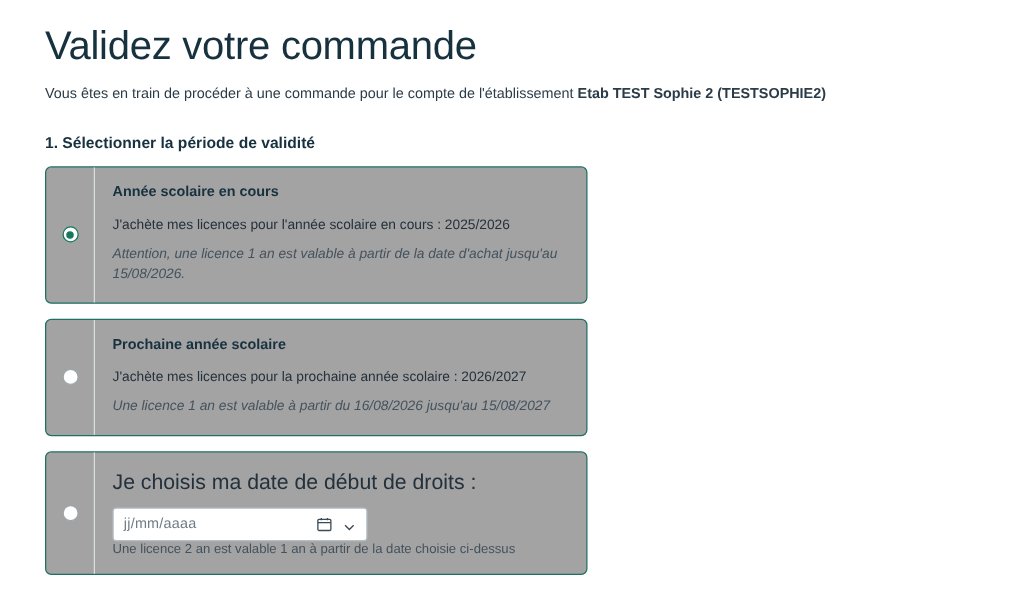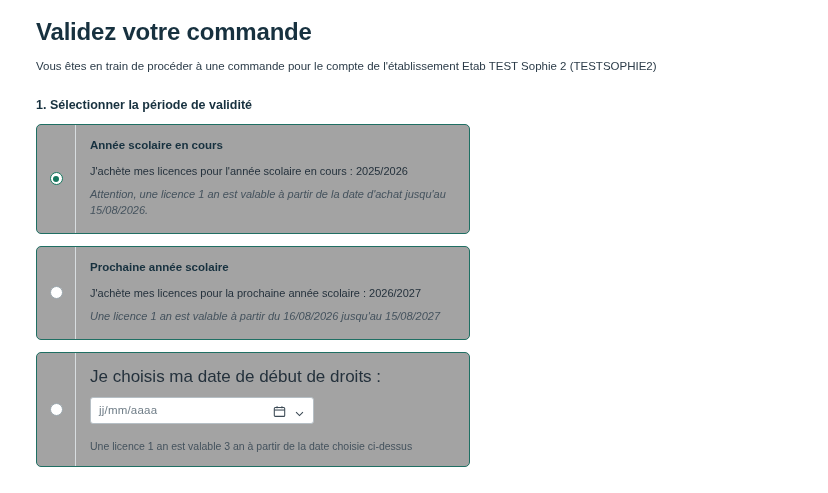--- a/index.html
+++ b/index.html
@@ -13,33 +13,33 @@
     font-family: "Liberation Sans", sans-serif;
     color: #1b2838;
     overflow: hidden;
   }
   .page {
     padding: 18px 36px 0 36px;
     box-sizing: border-box;
     width: 828px;
   }
   .page-title {
-    font-size: 24px;
-    font-weight: bold;
+    font-size: 32px;
+    font-weight: normal;
     color: #17313f;
     margin: 0 0 14px 0;
     letter-spacing: -0.2px;
   }
   .subtitle {
     font-size: 11.5px;
     color: #2b3b48;
     margin: 0 0 26px 0;
   }
   .subtitle b {
-    font-weight: normal;
+    font-weight: bold;
   }
   .section-title {
     font-size: 12.5px;
     font-weight: bold;
     color: #17313f;
     margin: 0 0 12px 0;
   }
   .option-row {
     display: flex;
     align-items: stretch;
@@ -107,30 +107,29 @@
   }
   .opt-custom .option-title {
     margin-bottom: 16px;
   }
   .date-label {
     font-size: 17px;
     color: #24313c;
     margin: 0 0 10px 0;
   }
   .date-input {
-    width: 224px;
+    width: 204px;
     height: 27px;
     border: 1px solid #b6bfc5;
     border-radius: 3px;
     background: #ffffff;
     display: flex;
     align-items: center;
     padding: 0 8px;
     box-sizing: border-box;
-    margin-bottom: 16px;
   }
   .date-placeholder {
     flex: 1 1 auto;
     font-size: 11.5px;
     color: #6e7c86;
     letter-spacing: 0.2px;
   }
   .cal-icon {
     width: 13px;
     height: 13px;
@@ -196,17 +195,17 @@
             <line x1="5" y1="1.6" x2="5" y2="4"></line>
             <line x1="11" y1="1.6" x2="11" y2="4"></line>
           </svg>
         </span>
         <span class="chev-icon">
           <svg viewBox="0 0 16 16" width="11" height="11" fill="none" stroke="currentColor" stroke-width="1.6">
             <polyline points="3,6 8,11 13,6"></polyline>
           </svg>
         </span>
       </div>
-      <div class="custom-note">Une licence 1 an est valable 3 an à partir de la date choisie ci-dessus</div>
+      <div class="custom-note">Une licence 2 an est valable 1 an à partir de la date choisie ci-dessus</div>
     </div>
   </div>
 
 </div>
 
 </body></html>

